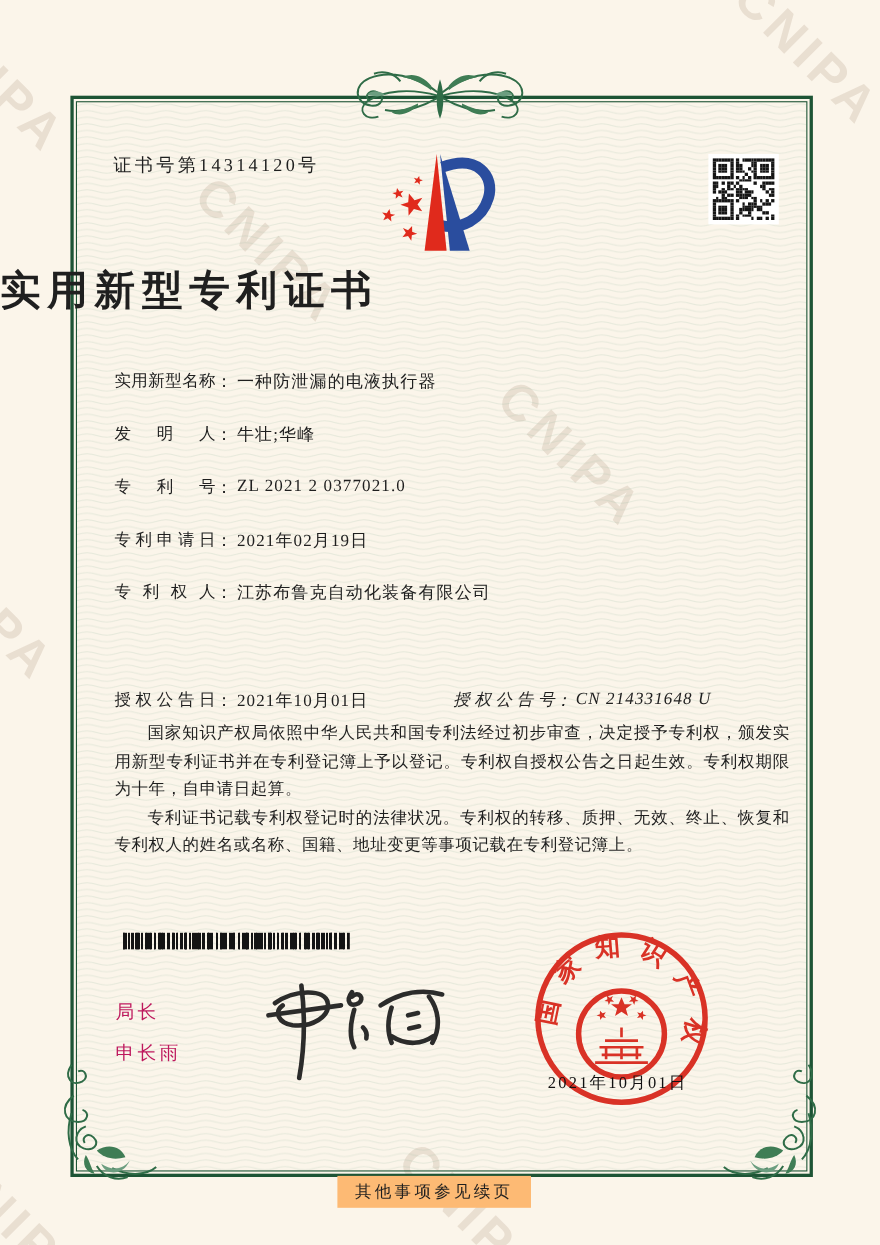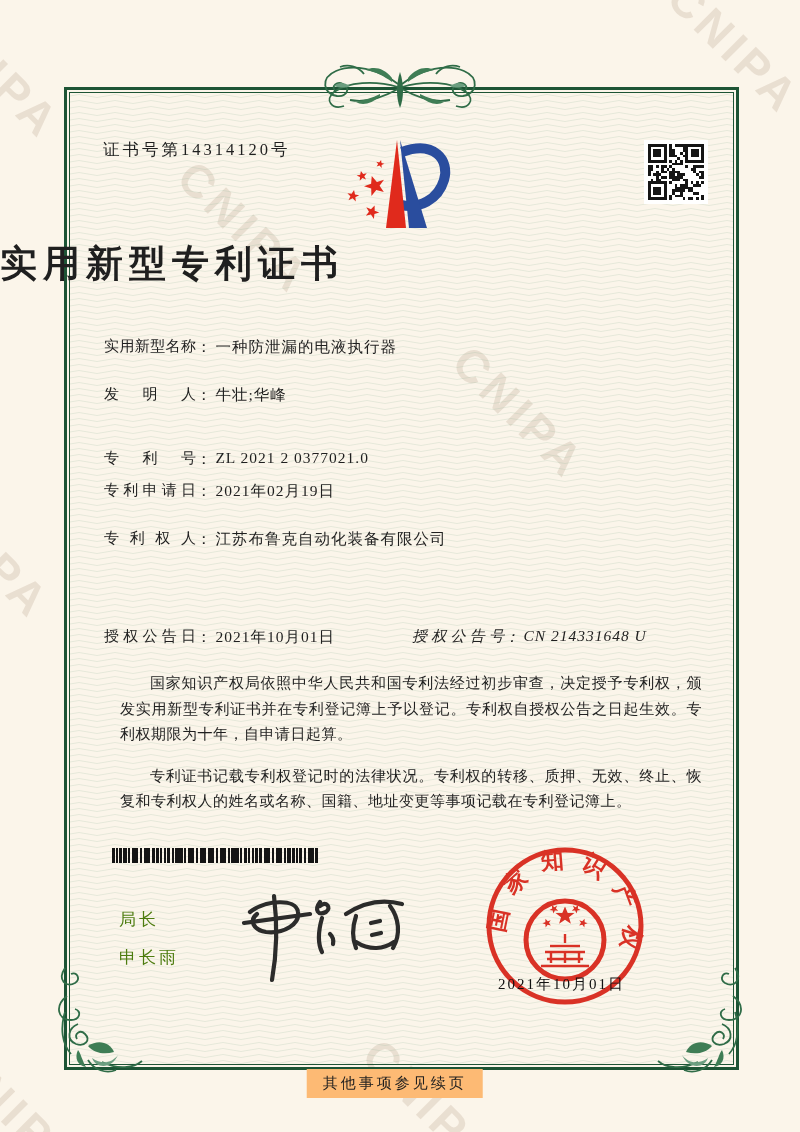--- a/index.html
+++ b/index.html
@@ -33,29 +33,29 @@
     text-align:left;font-size:37px;font-weight:bold;letter-spacing:6px;}
   .row{position:absolute;left:104px;font-size:15.5px;white-space:nowrap;}
   .f-label{display:inline-block;width:92px;font-size:15px;
     text-align:justify;text-align-last:justify;vertical-align:top;}
   .f-colon{vertical-align:top;}
   .f-val{letter-spacing:1px;vertical-align:top;}
   .addr-val{display:inline-block;white-space:normal;width:470px;line-height:24px;}
   .pair2{position:absolute;left:308px;top:0;white-space:nowrap;font-style:italic;}
   .legal{position:absolute;left:104px;top:655px;width:614px;
     font-size:15px;line-height:25.5px;letter-spacing:.5px;text-align:justify;}
-  .legal p{margin:16px;text-indent:2em;}
+  .legal p{margin:0;text-indent:2em;}
   .barcode{position:absolute;left:112px;top:848px;width:206px;height:15px;
     background-image:
       repeating-linear-gradient(90deg,#141414 0 2px,transparent 2px 4px),
       repeating-linear-gradient(90deg,#141414 0 1px,transparent 1px 7px),
       repeating-linear-gradient(90deg,#141414 0 3px,transparent 3px 11px);}
-  .official{position:absolute;left:119px;
+  .official{position:absolute;left:105px;
     font-family:"Liberation Sans","DejaVu Sans",sans-serif;
-    font-size:17px;letter-spacing:3px;color:#4d7c0f;}
+    font-size:17px;letter-spacing:3px;color:#be185d;}
   .sig{position:absolute;left:222px;top:860px;}
   .seal{position:absolute;left:484px;top:846px;opacity:.95;}
   .seal-date{position:absolute;left:498px;top:975px;font-size:15px;letter-spacing:2px;
     color:#111;white-space:nowrap;}
   .page-num{position:absolute;left:0;width:766px;top:1031px;text-align:center;
     font-size:13.5px;letter-spacing:1px;}
   .cont-note{position:absolute;left:50%;top:1069px;transform:translateX(-53%);
     background:#fdba74;padding:5px 16px;font-size:15px;letter-spacing:3px;white-space:nowrap;}
 </style>
 </head>
@@ -603,21 +603,21 @@
   <h1 class="doc-title">实用新型专利证书</h1>
 
   <div class="row" style="top:337px">
     <span class="f-label">实用新型名称</span><span class="f-colon">：</span>
     <span class="f-val">一种防泄漏的电液执行器</span>
   </div>
   <div class="row" style="top:385px">
     <span class="f-label">发明人</span><span class="f-colon">：</span>
     <span class="f-val">牛壮;华峰</span>
   </div>
-  <div class="row" style="top:449px">
+  <div class="row" style="top:433px">
     <span class="f-label">专利号</span><span class="f-colon">：</span>
     <span class="f-val">ZL 2021 2 0377021.0</span>
   </div>
   <div class="row" style="top:481px">
     <span class="f-label">专利申请日</span><span class="f-colon">：</span>
     <span class="f-val">2021年02月19日</span>
   </div>
   <div class="row" style="top:529px">
     <span class="f-label">专利权人</span><span class="f-colon">：</span>
     <span class="f-val">江苏布鲁克自动化装备有限公司</span>

